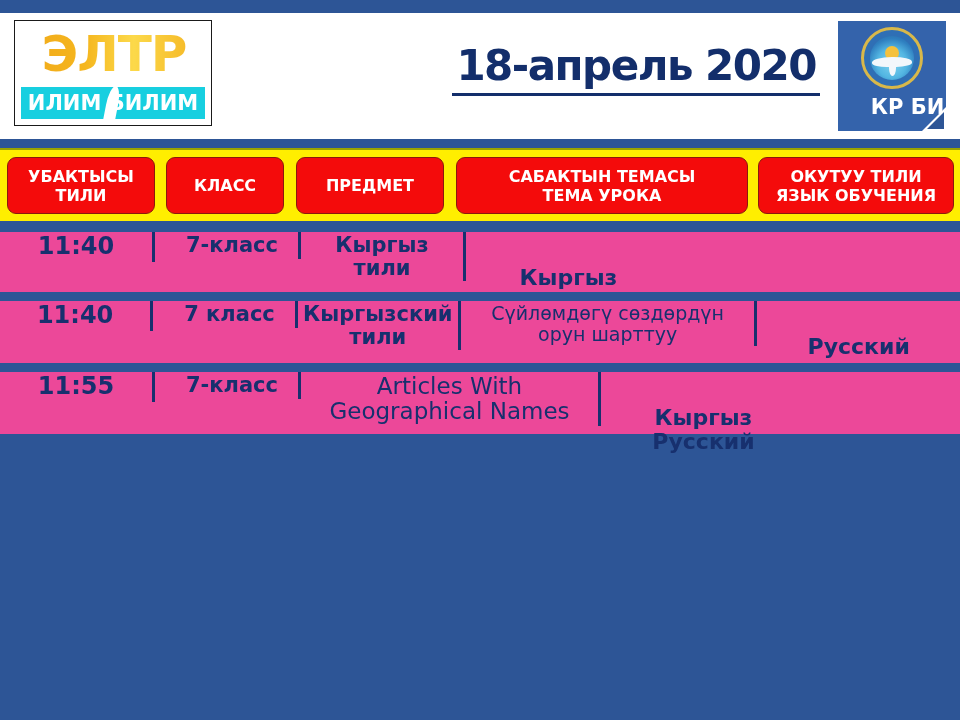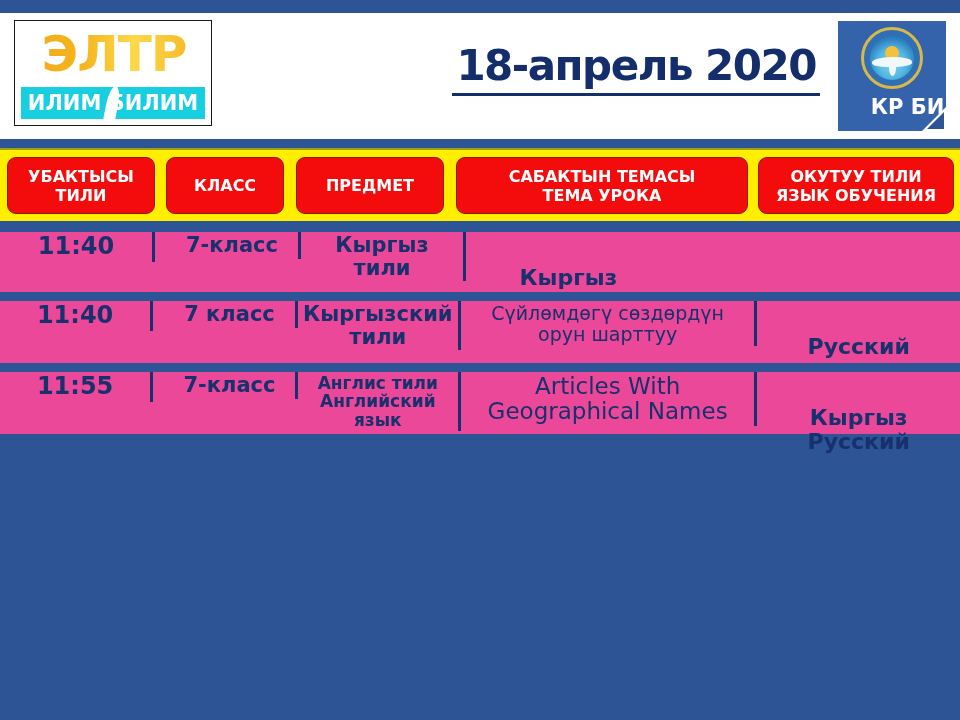--- a/index.html
+++ b/index.html
@@ -369,26 +369,20 @@
       <div>
         <span>Русский</span>
         
       </div>
     </div>
   </div>
 
   <div class="row row-3">
     <div class="cell c-time">11:55</div>
     <div class="cell c-class">7-класс</div>
-    <div class="cell c-subject">
-      <div>
-        <span>Англис тили</span>
-        <span>Английский язык</span>
-      </div>
-    </div>
     <div class="cell c-theme">Articles With Geographical Names</div>
     <div class="cell c-lang">
       <div>
         <span>Кыргыз</span>
         <span>Русский</span>
       </div>
     </div>
   </div>
 
 </div>

